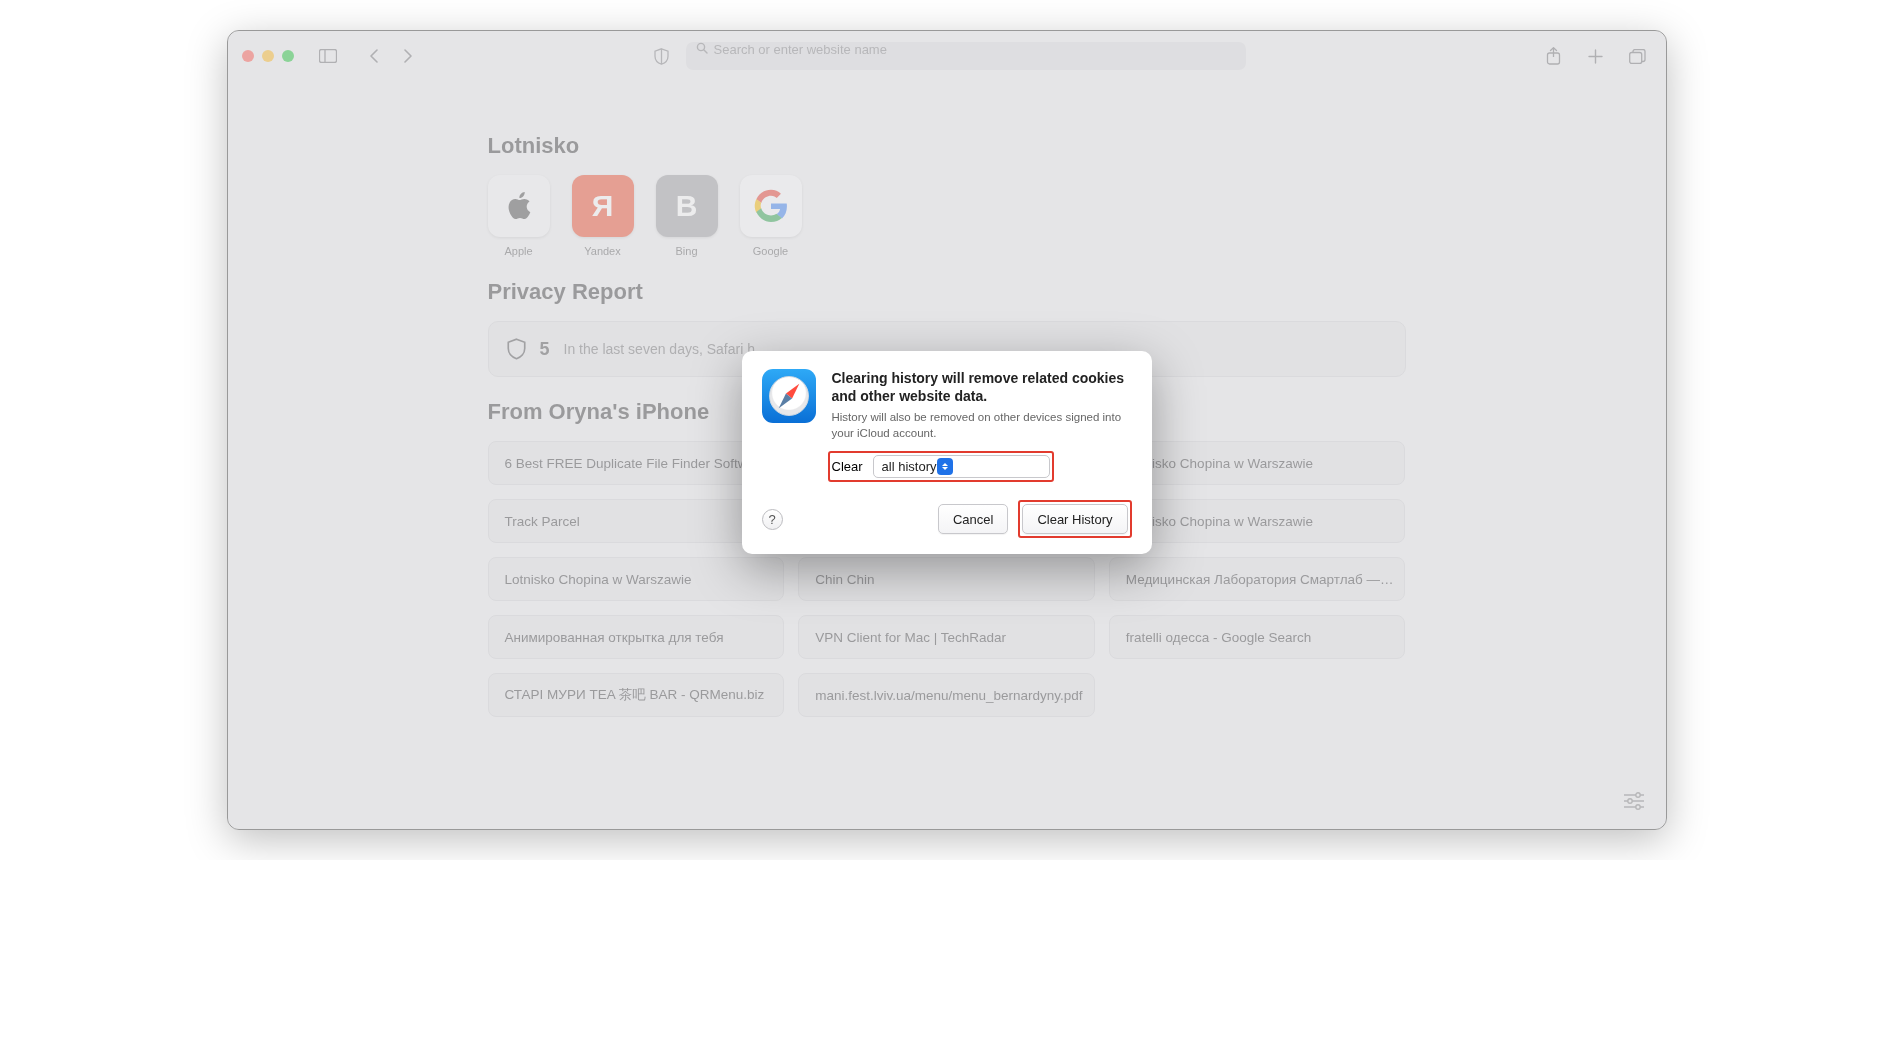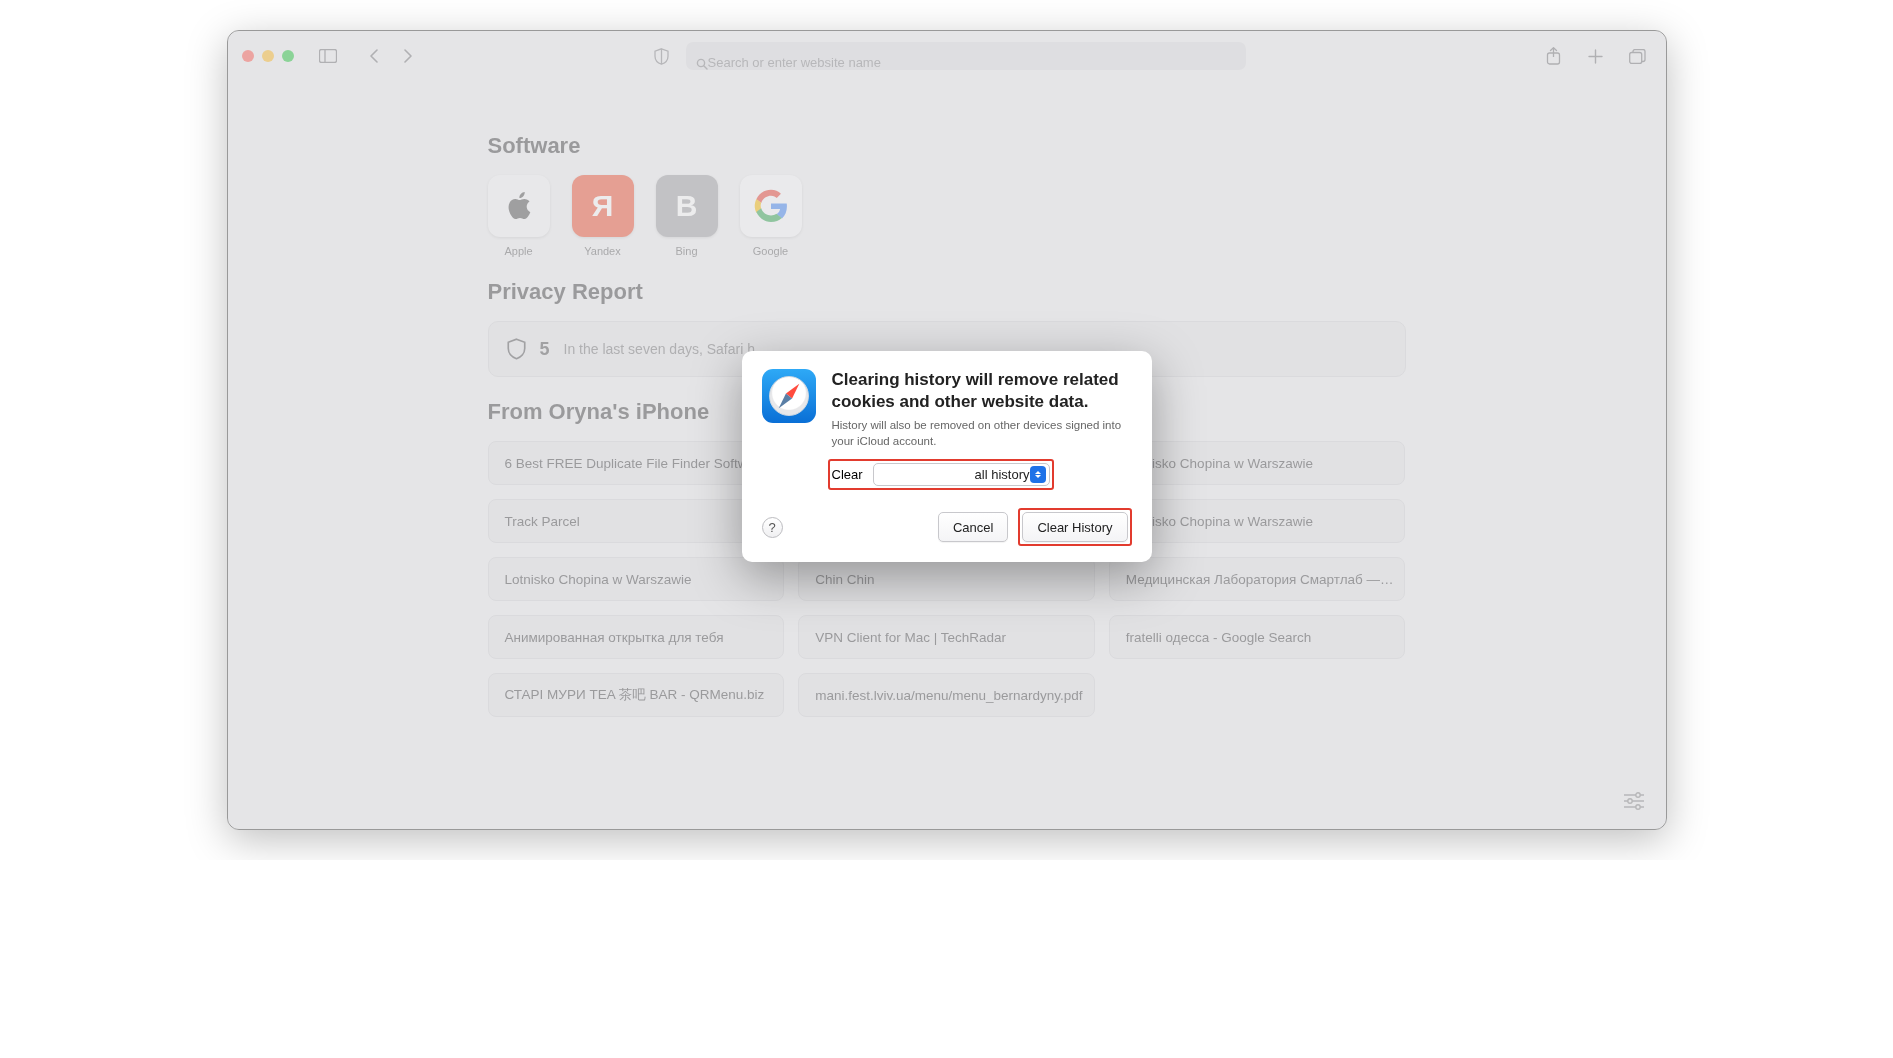--- a/index.html
+++ b/index.html
@@ -9,21 +9,21 @@
 .toolbar{height:50px;display:flex;align-items:center;padding:0 14px;gap:10px;position:relative;z-index:1;}
 .traffic{display:flex;gap:8px;margin-right:10px;}
 .dot{width:12px;height:12px;border-radius:50%;}
 .red{background:#ff5f57;}
 .yellow{background:#febc2e;}
 .green{background:#28c840;}
 .tbbtn{width:28px;height:24px;display:flex;align-items:center;justify-content:center;color:#7a7a7e;}
 .navpair{display:flex;gap:6px;margin-left:8px;margin-right:auto;}
 .addrwrap{position:absolute;left:50%;transform:translateX(-50%);display:flex;align-items:center;gap:10px;}
 .shieldbtn{color:#8a8a8e;}
-.address{width:560px;height:28px;background:#e1e1e4;border-radius:7px;display:flex;align-items:flex-end;padding:0 10px;color:#8a8a8e;font-size:13px;}
+.address{width:560px;height:28px;background:#e1e1e4;border-radius:7px;display:flex;align-items:flex-start;padding:0 10px;color:#8a8a8e;font-size:13px;gap:6px;}
 .rightbtns{margin-left:auto;display:flex;gap:14px;}
 .content{padding:30px 260px 0 260px;position:relative;z-index:1;}
 h2.sec{font-size:22px;font-weight:700;color:#4a4a4c;margin:22px 0 16px 0;}
 .favrow{display:flex;gap:22px;}
 .fav{display:flex;flex-direction:column;align-items:center;gap:8px;width:62px;}
 .favicon{width:62px;height:62px;border-radius:12px;display:flex;align-items:center;justify-content:center;box-shadow:0 1px 3px rgba(0,0,0,0.15);}
 .favlabel{font-size:11px;color:#6a6a6c;}
 .apple-bg{background:#f6f6f8;}
 .yandex-bg{background:#ef5638;}
 .bing-bg{background:#a2a2a6;}
@@ -39,23 +39,23 @@
 .settingsbtn{position:absolute;right:18px;bottom:16px;color:#8a8a8c;z-index:2;}
 
 .dialog{position:absolute;left:50%;top:320px;transform:translateX(-50%);width:410px;background:#fff;border-radius:10px;box-shadow:0 15px 50px rgba(0,0,0,0.35);z-index:20;padding:18px 20px 16px 20px;}
 .dtop{display:flex;gap:16px;}
 .dicon{width:54px;height:54px;flex-shrink:0;border-radius:11px;background:linear-gradient(180deg,#2ea9f6,#0a6fd6);display:flex;align-items:center;justify-content:center;position:relative;}
 .compass{width:40px;height:40px;border-radius:50%;background:radial-gradient(circle at 50% 42%, #fff 0 56%, #e8e8ea 60%);position:relative;border:1px solid #cfd8e2;}
 .needle{position:absolute;left:50%;top:50%;width:0;height:0;transform:translate(-50%,-50%) rotate(40deg);}
 .needle::before{content:"";position:absolute;left:-4px;top:-16px;border-left:4px solid transparent;border-right:4px solid transparent;border-bottom:16px solid #ff4b3e;}
 .needle::after{content:"";position:absolute;left:-4px;top:0;border-left:4px solid transparent;border-right:4px solid transparent;border-top:16px solid #5a7fa6;}
 .dtxt{flex:1;}
-.dtitle{font-size:17px;font-weight:700;color:#222;line-height:1.3;}
+.dtitle{font-size:14px;font-weight:700;color:#222;line-height:1.3;}
 .dsub{font-size:11.5px;color:#666;margin-top:5px;line-height:1.35;}
-.sel{flex:1;height:23px;border:1px solid #c8c8cc;border-radius:5px;background:#fff;display:flex;align-items:center;justify-content:flex-end;padding:0 3px 0 8px;font-size:13px;color:#222;}
+.sel{flex:1;height:23px;border:1px solid #c8c8cc;border-radius:5px;background:#fff;display:flex;align-items:center;justify-content:flex-start;padding:0 3px 0 8px;font-size:13px;color:#222;}
 .selarrows{width:16px;height:17px;border-radius:4px;background:#1f72e8;display:flex;flex-direction:column;align-items:center;justify-content:center;}
 .selarrows span{width:0;height:0;border-left:3px solid transparent;border-right:3px solid transparent;}
 .selarrows .up{border-bottom:3px solid #fff;margin-bottom:1px;}
 .selarrows .dn{border-top:3px solid #fff;}
 .redbox{border:2px solid #e23b2e;border-radius:3px;padding:2px;}
 .dbot{display:flex;align-items:center;margin-top:18px;}
 .help{width:21px;height:21px;border-radius:50%;border:1px solid #bcbcc0;display:flex;align-items:center;justify-content:center;font-size:13px;color:#555;background:linear-gradient(#fff,#f0f0f2);}
 .btns{margin-left:auto;display:flex;gap:10px;align-items:center;}
 .mbtn{height:30px;padding:0 14px;border-radius:5px;border:1px solid #c8c8cc;background:linear-gradient(#fff,#f4f4f6);font-size:13px;color:#222;display:flex;align-items:center;box-shadow:0 1px 1px rgba(0,0,0,0.05);}
 svg{display:block;}
@@ -121,21 +121,21 @@
       <div class="tbbtn">
         <svg width="17" height="15" viewBox="0 0 17 15">
             <rect x="0.7" y="3.5" width="12" height="11" rx="2" fill="none" stroke="currentColor" stroke-width="1.3"></rect>
             <path d="M4 3.5 V2.5 a2 2 0 0 1 2 -2 h8 a2 2 0 0 1 2 2 v8 a2 2 0 0 1 -2 2 h-1" fill="none" stroke="currentColor" stroke-width="1.3"></path>
           </svg>
       </div>
     </div>
   </div>
 
   <div class="content">
-    <h2 class="sec">Software</h2>
+    <h2 class="sec">Lotnisko</h2>
     <div class="favrow">
       <div class="fav">
         <div class="favicon apple-bg">
           <svg class="apple-logo" width="30" height="34" viewBox="0 0 30 34">
               <path fill="currentColor" d="M22.7 17.7c0-3.4 2.8-5 2.9-5.1-1.6-2.3-4.1-2.6-4.9-2.7-2.1-.2-4.1 1.2-5.1 1.2s-2.7-1.2-4.4-1.1c-2.3 0-4.4 1.3-5.5 3.4-2.4 4.1-.6 10.1 1.7 13.4 1.1 1.6 2.5 3.4 4.2 3.3 1.7-.1 2.3-1.1 4.4-1.1s2.6 1.1 4.4 1.1c1.8 0 3-1.6 4.1-3.3 1.3-1.9 1.8-3.7 1.9-3.8-.1 0-3.6-1.4-3.7-5.3zM19.3 7.2c.9-1.1 1.6-2.7 1.4-4.2-1.3.1-3 .9-3.9 2-0.9 1-1.6 2.6-1.4 4.1 1.5.1 3-.8 3.9-1.9z"></path>
             </svg>
         </div>
         <span class="favlabel">Apple</span>
       </div>
       <div class="fav">

